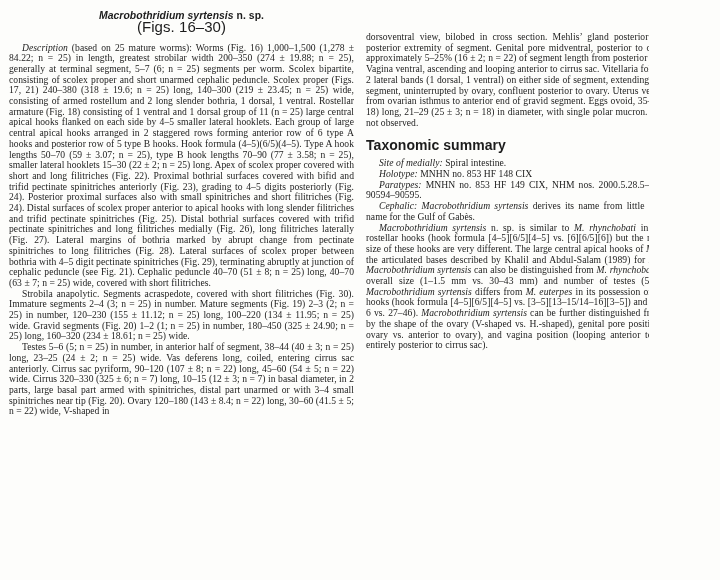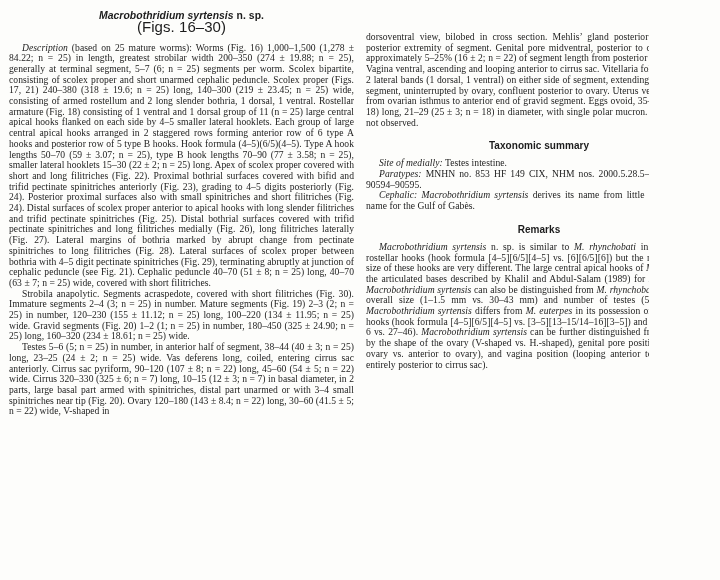--- a/index.html
+++ b/index.html
@@ -26,24 +26,24 @@
     margin-bottom:10px;
   }
   .t1{font-weight:bold;font-size:10.4px;line-height:12px;}
   .t2{font-size:15px;line-height:10.5px;}
   p.body{margin:0;}
   p.ind{text-indent:13px;}
   .it{font-style:italic;}
   .shead{
     font-family:"Liberation Sans", sans-serif;
     font-weight:bold;
-    font-size:10px;
+    font-size:14px;
     line-height:11px;
     margin:12px 0 7px 0;
-    text-align:center;
+    text-align:left;
     color:#1c1c1c;
   }
 </style>
 </head>
 <body>
 
 <div class="page">
 
   <div class="col col-left">
     <div class="title-block">
@@ -52,21 +52,21 @@
     </div>
     <p class="body ind"><span class="it">Description</span><span> (based on 25 mature worms): Worms (Fig. 16) 1,000–1,500 (1,278 ± 84.22; n = 25) in length, greatest strobilar width 200–350 (274 ± 19.88; n = 25), generally at terminal segment, 5–7 (6; n = 25) segments per worm. Scolex bipartite, consisting of scolex proper and short unarmed cephalic peduncle. Scolex proper (Figs. 17, 21) 240–380 (318 ± 19.6; n = 25) long, 140–300 (219 ± 23.45; n = 25) wide, consisting of armed rostellum and 2 long slender bothria, 1 dorsal, 1 ventral. Rostellar armature (Fig. 18) consisting of 1 ventral and 1 dorsal group of 11 (n = 25) large central apical hooks flanked on each side by 4–5 smaller lateral hooklets. Each group of large central apical hooks arranged in 2 staggered rows forming anterior row of 6 type A hooks and posterior row of 5 type B hooks. Hook formula (4–5)(6/5)(4–5). Type A hook lengths 50–70 (59 ± 3.07; n = 25), type B hook lengths 70–90 (77 ± 3.58; n = 25), smaller lateral hooklets 15–30 (22 ± 2; n = 25) long. Apex of scolex proper covered with short and long filitriches (Fig. 22). Proximal bothrial surfaces covered with bifid and trifid pectinate spinitriches anteriorly (Fig. 23), grading to 4–5 digits posteriorly (Fig. 24). Posterior proximal surfaces also with small spinitriches and short filitriches (Fig. 24). Distal surfaces of scolex proper anterior to apical hooks with long slender filitriches and trifid pectinate spinitriches (Fig. 25). Distal bothrial surfaces covered with trifid pectinate spinitriches and long filitriches medially (Fig. 26), long filitriches laterally (Fig. 27). Lateral margins of bothria marked by abrupt change from pectinate spinitriches to long filitriches (Fig. 28). Lateral surfaces of scolex proper between bothria with 4–5 digit pectinate spinitriches (Fig. 29), terminating abruptly at junction of cephalic peduncle (see Fig. 21). Cephalic peduncle 40–70 (51 ± 8; n = 25) long, 40–70 (63 ± 7; n = 25) wide, covered with short filitriches.</span></p>
     <p class="body ind"><span>Strobila anapolytic. Segments acraspedote, covered with short filitriches (Fig. 30). Immature segments 2–4 (3; n = 25) in number. Mature segments (Fig. 19) 2–3 (2; n = 25) in number, 120–230 (155 ± 11.12; n = 25) long, 100–220 (134 ± 11.95; n = 25) wide. Gravid segments (Fig. 20) 1–2 (1; n = 25) in number, 180–450 (325 ± 24.90; n = 25) long, 160–320 (234 ± 18.61; n = 25) wide.</span></p>
     <p class="body ind"><span>Testes 5–6 (5; n = 25) in number, in anterior half of segment, 38–44 (40 ± 3; n = 25) long, 23–25 (24 ± 2; n = 25) wide. Vas deferens long, coiled, entering cirrus sac anteriorly. Cirrus sac pyriform, 90–120 (107 ± 8; n = 22) long, 45–60 (54 ± 5; n = 22) wide. Cirrus 320–330 (325 ± 6; n = 7) long, 10–15 (12 ± 3; n = 7) in basal diameter, in 2 parts, large basal part armed with spinitriches, distal part unarmed or with 3–4 small spinitriches near tip (Fig. 20). Ovary 120–180 (143 ± 8.4; n = 22) long, 30–60 (41.5 ± 5; n = 22) wide, V-shaped in</span></p>
   </div>
 
   <div class="col col-right">
     <p class="body"><span>dorsoventral view, bilobed in cross section. Mehlis’ gland posterior to ovary, near posterior extremity of segment. Genital pore midventral, posterior to ovarian isthmus, approximately 5–25% (16 ± 2; n = 22) of segment length from posterior end of segment. Vagina ventral, ascending and looping anterior to cirrus sac. Vitellaria follicular, forming 2 lateral bands (1 dorsal, 1 ventral) on either side of segment, extending entire length of segment, uninterrupted by ovary, confluent posterior to ovary. Uterus ventral, extending from ovarian isthmus to anterior end of gravid segment. Eggs ovoid, 35–40 (37 ± 2; n = 18) long, 21–29 (25 ± 3; n = 18) in diameter, with single polar mucron. Excretory ducts not observed.</span></p>
 
     <h2 class="shead">Taxonomic summary</h2>
-    <p class="body ind"><span class="it">Site of medially:</span><span> Testes intestine.</span></p>
+    <p class="body ind"><span class="it">Site of medially:</span><span> Spiral intestine.</span></p>
+    <p class="body ind"><span class="it">Holotype:</span><span> MNHN no. 853 HF 148 CIX</span></p>
     <p class="body ind"><span class="it">Paratypes:</span><span> MNHN no. 853 HF 149 CIX, NHM nos. 2000.5.28.5–6, USNPC nos. 90594–90595.</span></p>
     <p class="body ind"><span class="it">Cephalic:</span><span> </span><span class="it">Macrobothridium syrtensis</span><span> derives its name from little Syrte, the other name for the Gulf of Gabès.</span></p>
 
-    <h2 class="shead">Remarks</h2>
     <p class="body ind"><span class="it">Macrobothridium syrtensis</span><span> n. sp. is similar to </span><span class="it">M. rhynchobati</span><span> in the number of rostellar hooks (hook formula [4–5][6/5][4–5] vs. [6][6/5][6]) but the morphology and size of these hooks are very different. The large central apical hooks of </span><span class="it">M. syrtensis</span><span> lack the articulated bases described by Khalil and Abdul-Salam (1989) for </span><span class="it">M. rhynchobati</span><span>. </span><span class="it">Macrobothridium syrtensis</span><span> can also be distinguished from </span><span class="it">M. rhynchobati</span><span> by its smaller overall size (1–1.5 mm vs. 30–43 mm) and number of testes (5–6 vs. 29–32). </span><span class="it">Macrobothridium syrtensis</span><span> differs from </span><span class="it">M. euterpes</span><span> in its possession of fewer rostellar hooks (hook formula [4–5][6/5][4–5] vs. [3–5][13–15/14–16][3–5]) and fewer testes (5–6 vs. 27–46). </span><span class="it">Macrobothridium syrtensis</span><span> can be further distinguished from </span><span class="it">M. euterpes</span><span> by the shape of the ovary (V-shaped vs. H.-shaped), genital pore position (posterior to ovary vs. anterior to ovary), and vagina position (looping anterior to cirrus sac vs. entirely posterior to cirrus sac).</span></p>
   </div>
 
 </div>
 
 </body></html>

